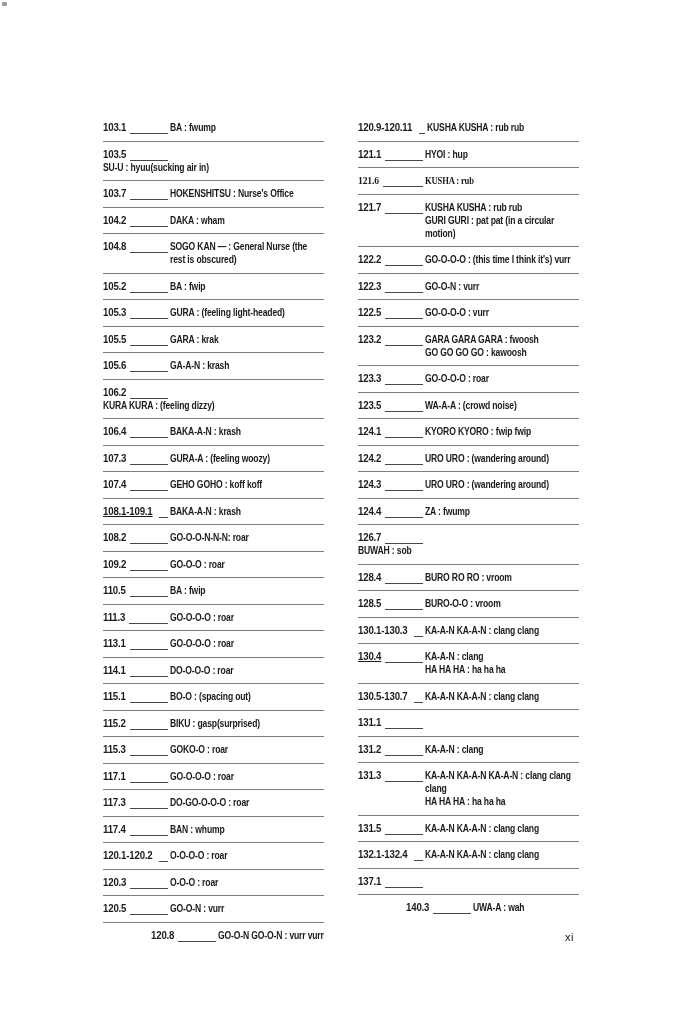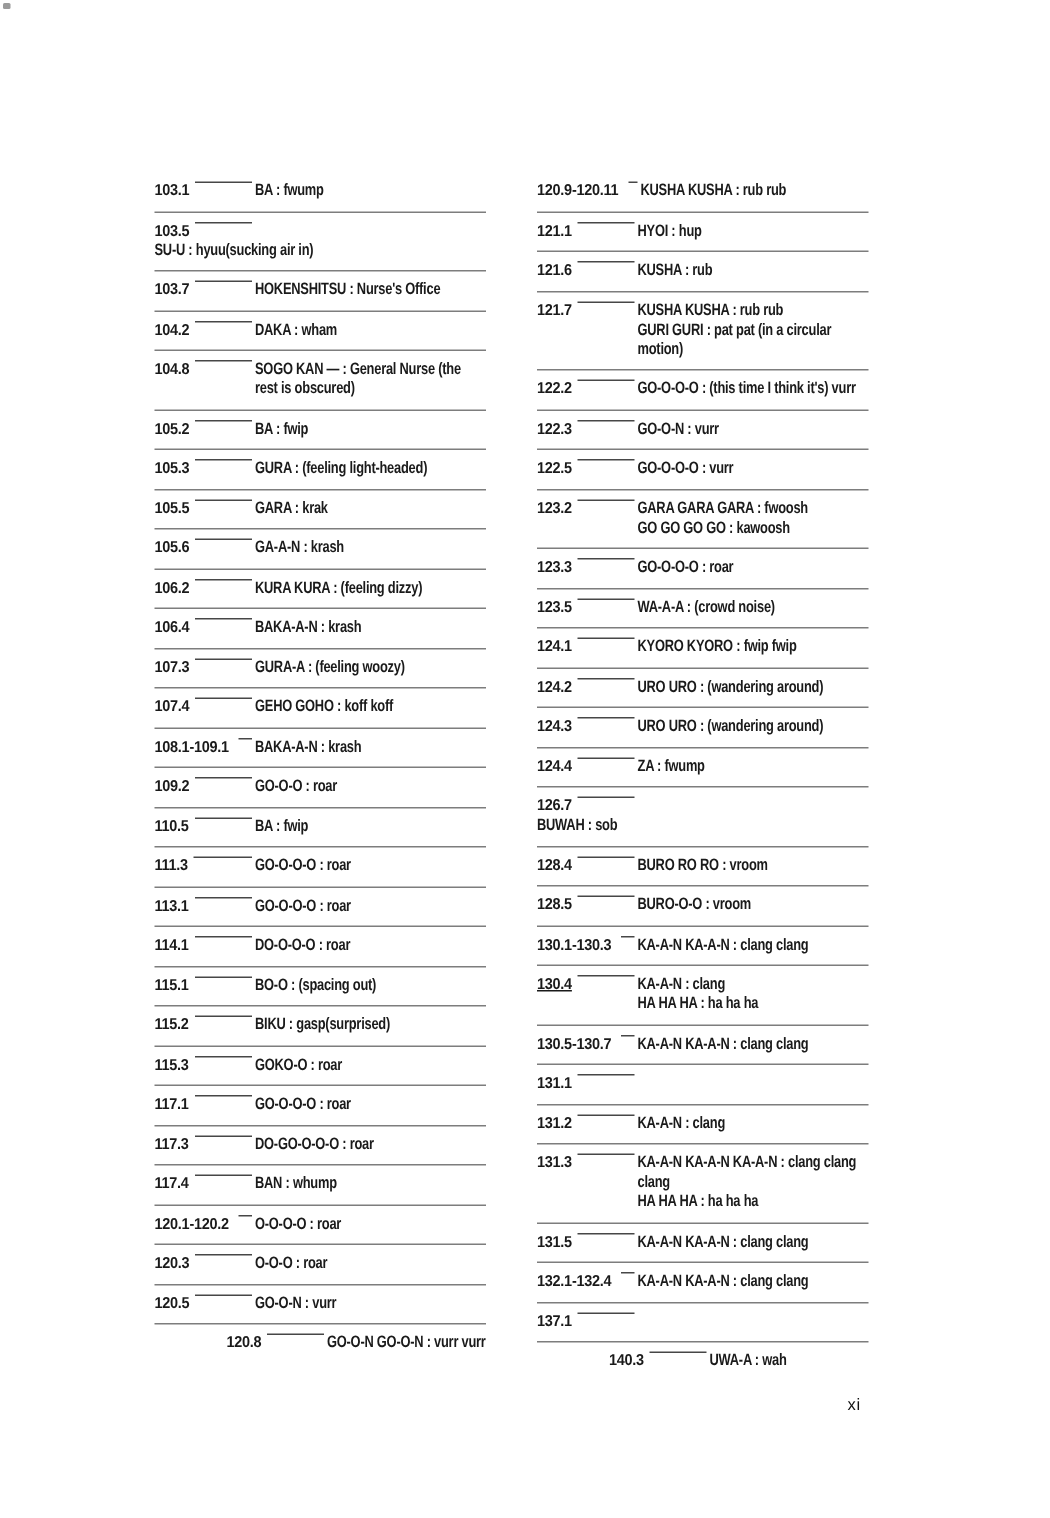--- a/index.html
+++ b/index.html
@@ -37,21 +37,21 @@
     align-items: flex-start;
     padding: 6px 0 6.5px 0;
     border-bottom: 1px solid #7d7d7d;
   }
   .entry:last-child { border-bottom: none; margin-left: 48px; }
   .refwrap {
     flex: 0 0 auto;
     min-width: 67px;
     height: 13px;
     display: flex;
-    align-items: flex-start;
+    align-items: flex-end;
   }
   .ref-label {
     font-size: 10.5px;
     font-weight: 700;
     line-height: 13px;
     white-space: nowrap;
     letter-spacing: -0.2px;
     transform: scaleX(0.92);
     transform-origin: 0 50%;
   }
@@ -175,21 +175,21 @@
   <div class="entry" style="border-bottom-color: rgb(125, 125, 125);">
     <div class="refwrap">
       <span class="ref-label">105.6</span>
       <span class="leader" style="background: rgb(71, 71, 71);"></span>
     </div>
     <div class="sfx">
       <span class="sfx-inner">GA-A-N : krash</span>
     </div>
   </div>
 
-  <div class="entry" style="border-bottom-color: rgb(125, 125, 125);">
+  <div class="entry" style="border-bottom-color: rgb(125, 125, 125); flex-direction: column;">
     <div class="refwrap">
       <span class="ref-label">106.2</span>
       <span class="leader" style="background: rgb(71, 71, 71);"></span>
     </div>
     <div class="sfx">
       <span class="sfx-inner">KURA KURA : (feeling dizzy)</span>
     </div>
   </div>
 
   <div class="entry" style="border-bottom-color: rgb(125, 125, 125);">
@@ -215,30 +215,39 @@
   <div class="entry" style="border-bottom-color: rgb(125, 125, 125);">
     <div class="refwrap">
       <span class="ref-label">107.4</span>
       <span class="leader" style="background: rgb(71, 71, 71);"></span>
     </div>
     <div class="sfx">
       <span class="sfx-inner">GEHO GOHO : koff koff</span>
     </div>
   </div>
 
-  <div class="entry" style="border-bottom-color: rgb(125, 125, 125);">
+  <div class="entry" style="border-bottom-color: rgb(125, 125, 125); text-decoration: underline;">
     <div class="refwrap">
       <span class="ref-label">108.1-109.1</span>
       <span class="leader" style="background: rgb(71, 71, 71);"></span>
     </div>
     <div class="sfx">
       <span class="sfx-inner">BAKA-A-N : krash</span>
     </div>
   </div>
 
+  <div class="entry" style="border-bottom-color: rgb(125, 125, 125);">
+    <div class="refwrap">
+      <span class="ref-label">108.2</span>
+      <span class="leader" style="background: rgb(71, 71, 71);"></span>
+    </div>
+    <div class="sfx">
+      <span class="sfx-inner">GO-O-O-N-N-N: roar</span>
+    </div>
+  </div>
 
   <div class="entry" style="border-bottom-color: rgb(125, 125, 125);">
     <div class="refwrap">
       <span class="ref-label">109.2</span>
       <span class="leader" style="background: rgb(71, 71, 71);"></span>
     </div>
     <div class="sfx">
       <span class="sfx-inner">GO-O-O : roar</span>
     </div>
   </div>
@@ -397,21 +406,21 @@
   <div class="entry" style="border-bottom-color: rgb(125, 125, 125);">
     <div class="refwrap">
       <span class="ref-label">121.1</span>
       <span class="leader" style="background: rgb(71, 71, 71);"></span>
     </div>
     <div class="sfx">
       <span class="sfx-inner">HYOI : hup</span>
     </div>
   </div>
 
-  <div class="entry" style="border-bottom-color: rgb(125, 125, 125);">
+  <div class="entry" style="border-bottom-color: rgb(125, 125, 125); font-family: Liberation Serif, serif;">
     <div class="refwrap">
       <span class="ref-label">121.6</span>
       <span class="leader" style="background: rgb(71, 71, 71);"></span>
     </div>
     <div class="sfx">
       <span class="sfx-inner">KUSHA : rub</span>
     </div>
   </div>
 
   <div class="entry" style="border-bottom-color: rgb(125, 125, 125);">

